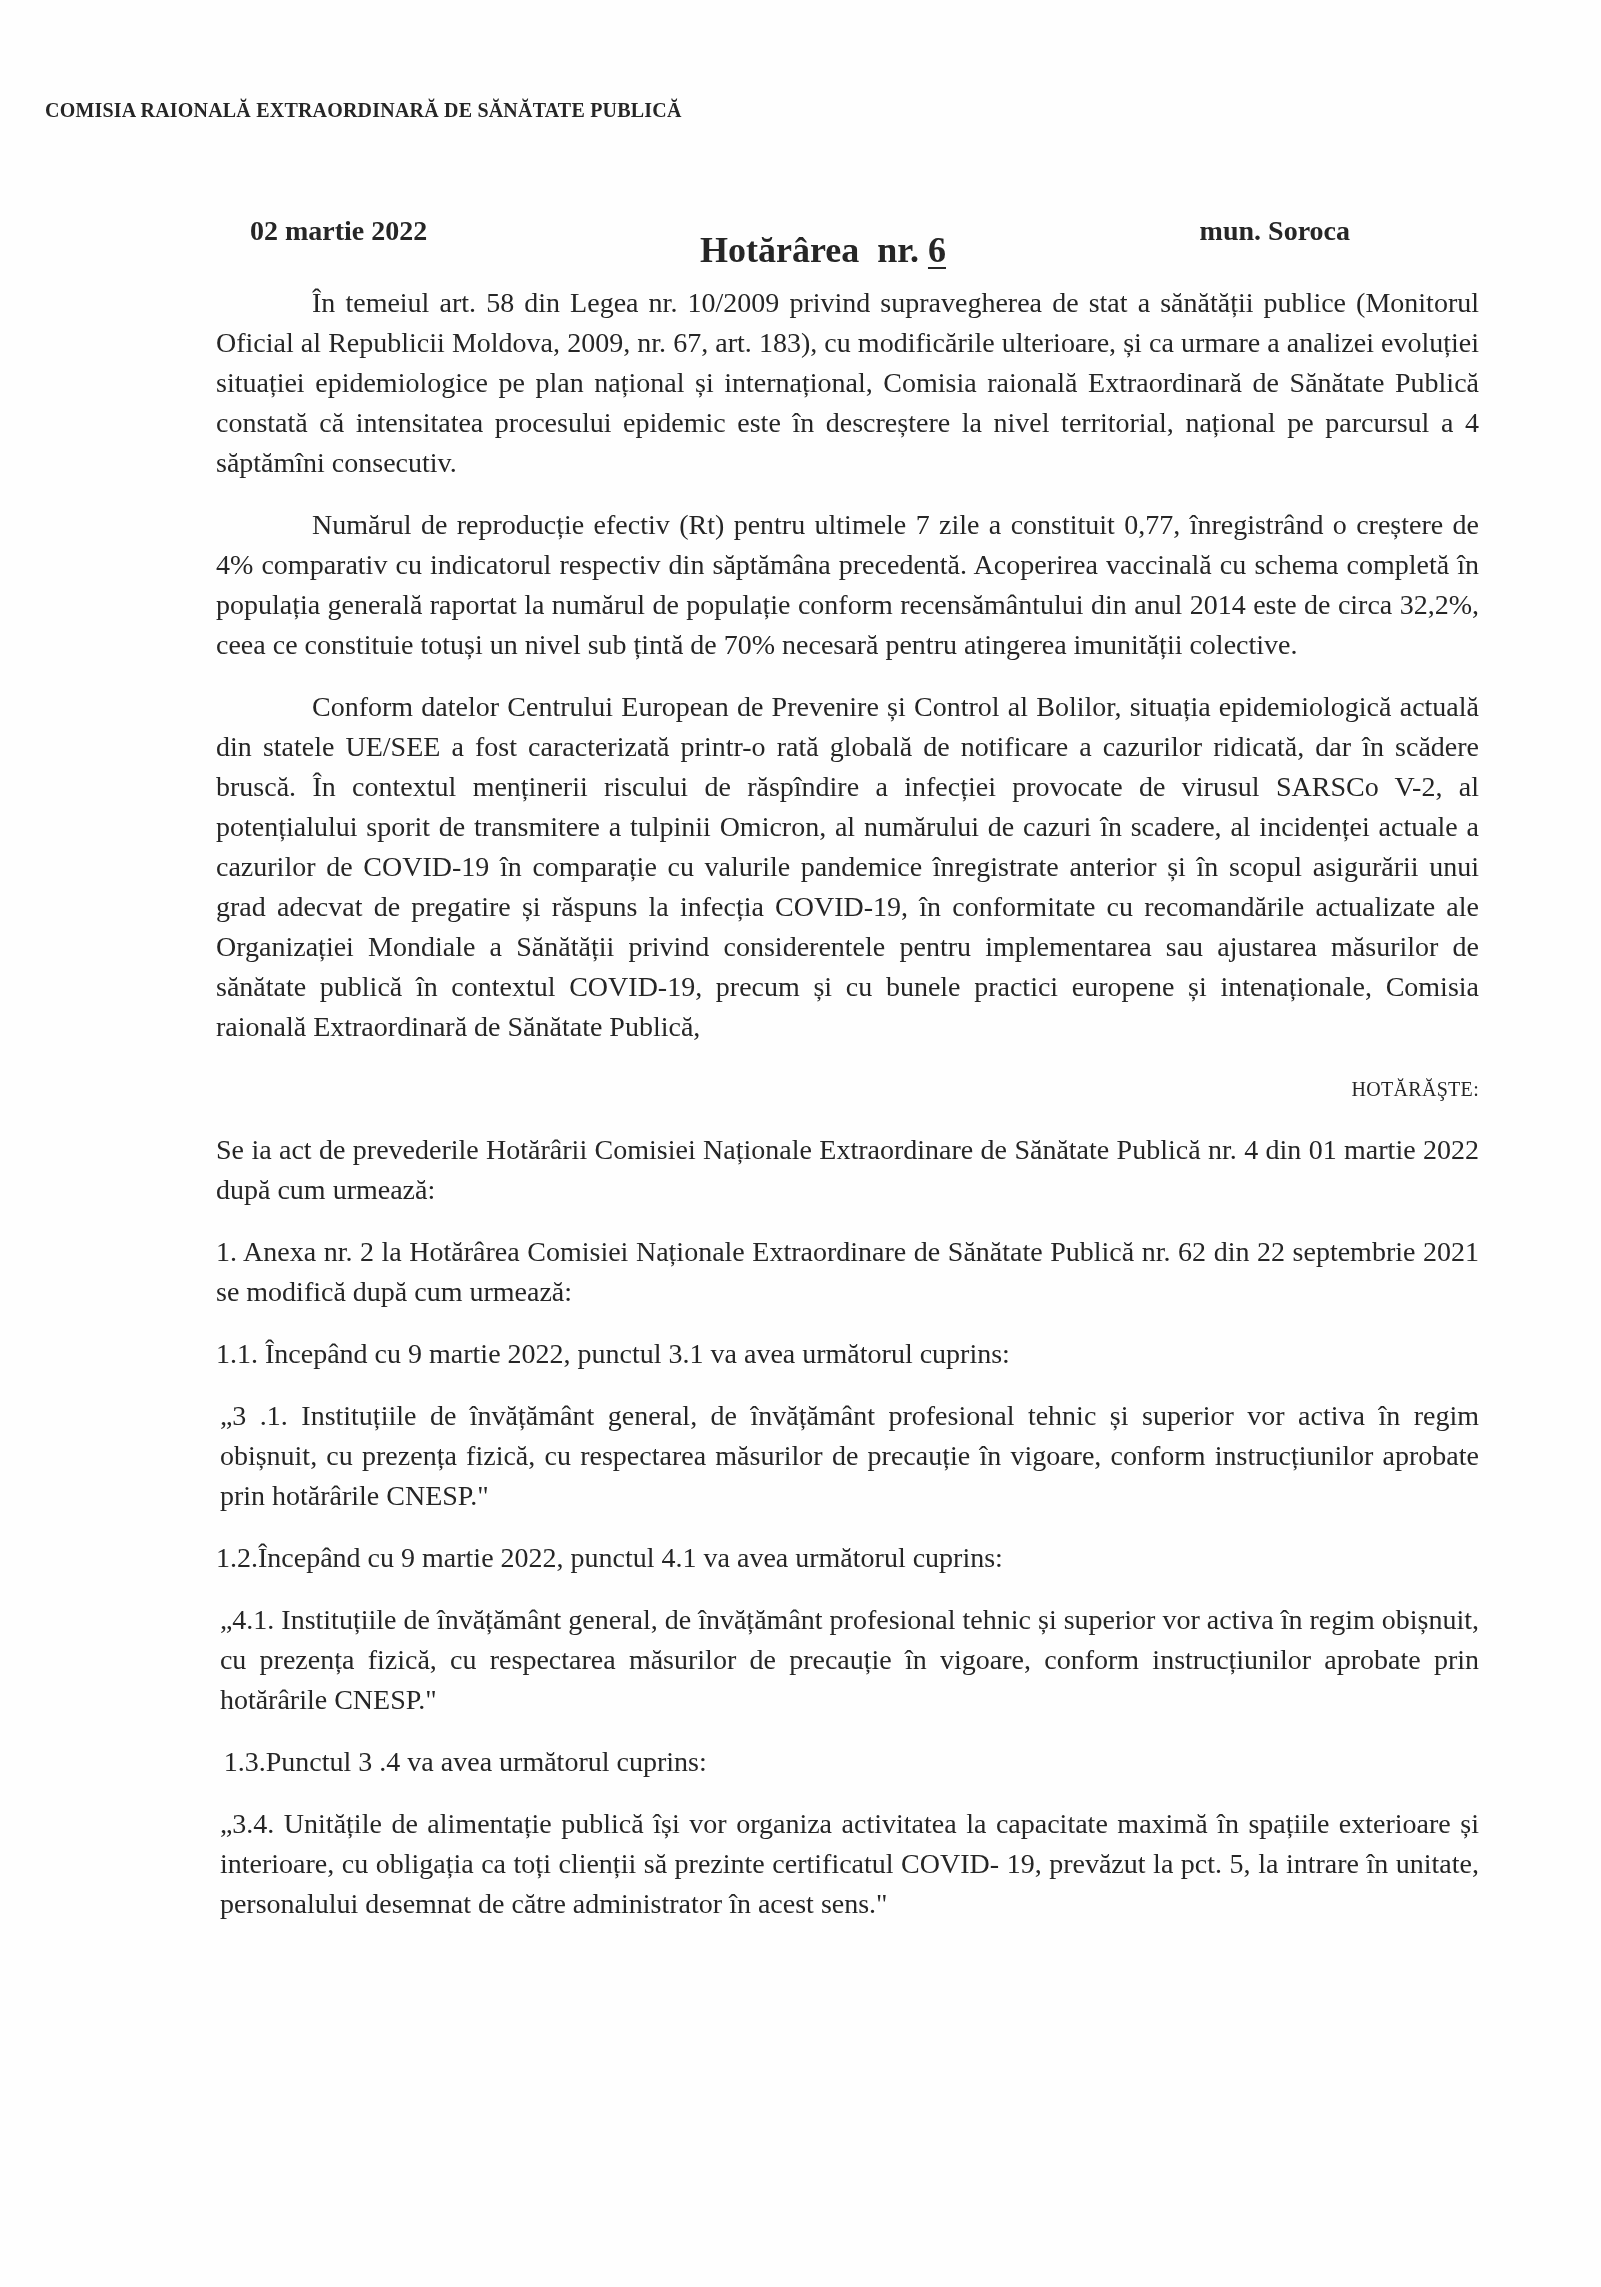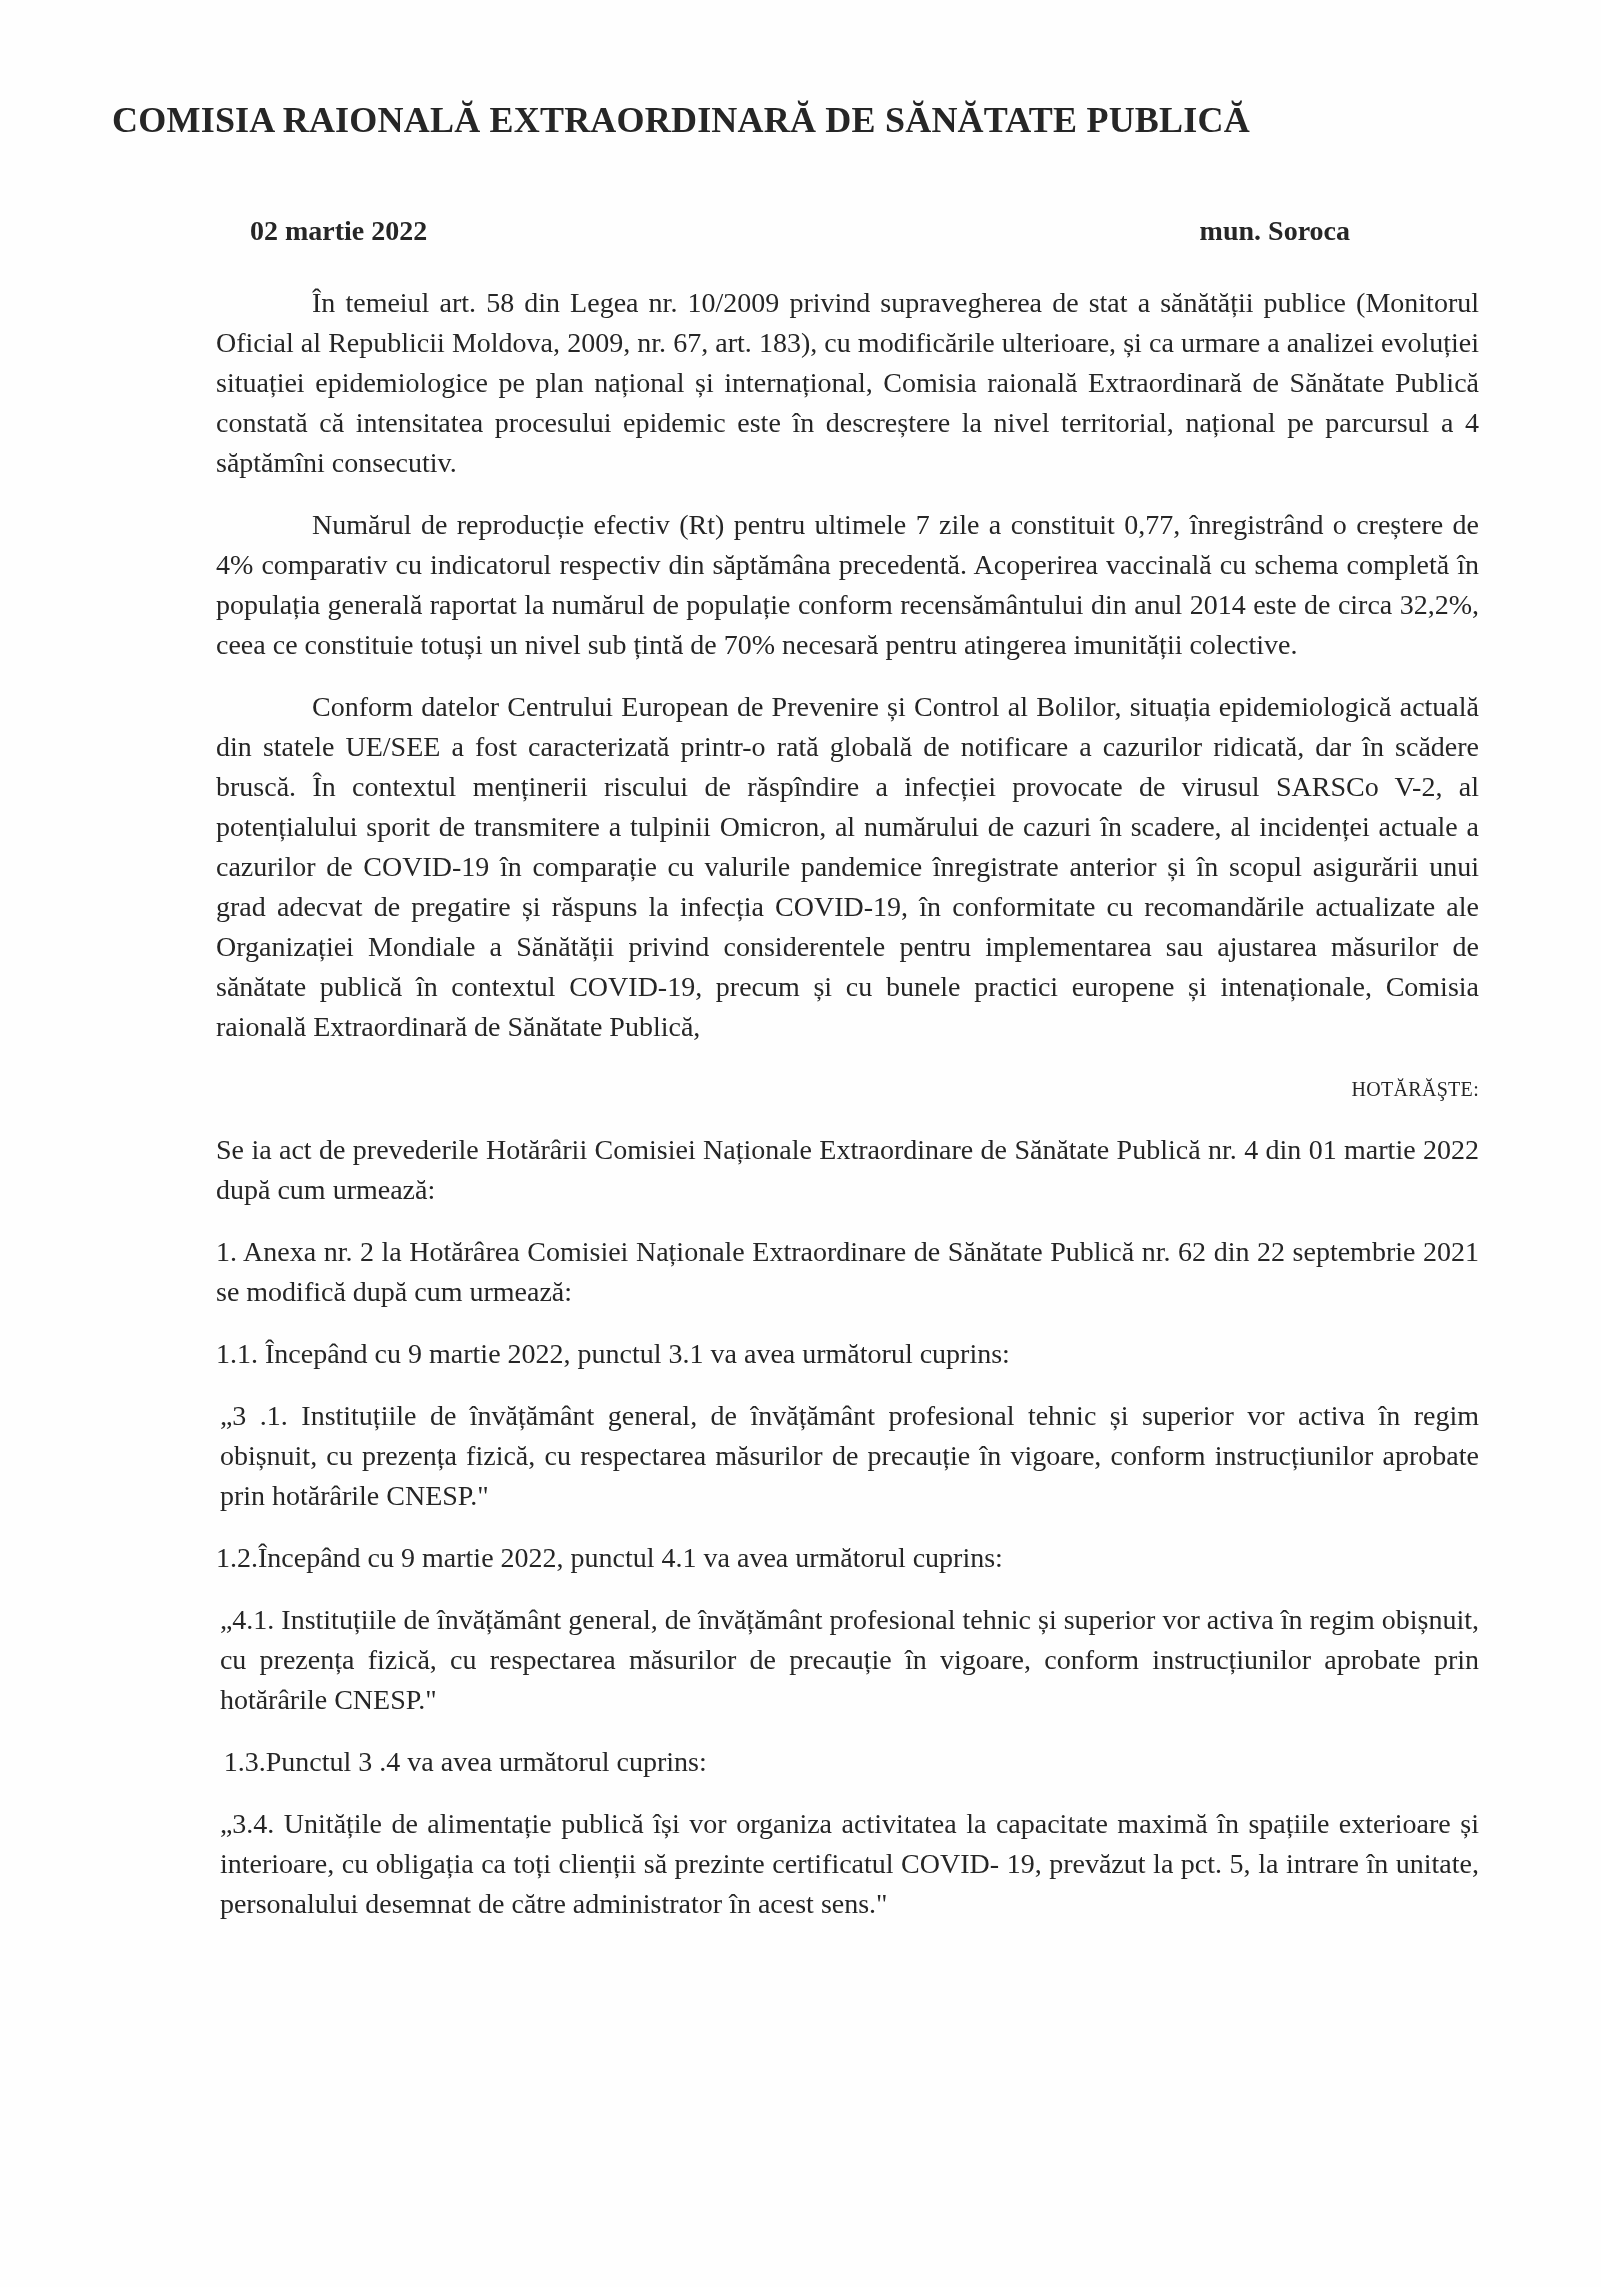--- a/index.html
+++ b/index.html
@@ -21,23 +21,23 @@
       top: 0;
       width: 1601px;
       height: 2287px;
       background: #fefefe;
     }
     .header-title {
       position: absolute;
       top: 99px;
       left: 0;
       width: 1317px;
-      text-align: center;
+      text-align: left;
       font-weight: bold;
-      font-size: 36px;
+      font-size: 20px;
       letter-spacing: 0.2px;
       padding-left: 45px;
       box-sizing: border-box;
     }
     .date-line {
       position: absolute;
       top: 167px;
       left: 250px;
       width: 1100px;
       display: flex;
@@ -96,20 +96,21 @@
 
 <div class="page">
 
   <div class="header-title">COMISIA RAIONALĂ EXTRAORDINARĂ DE SĂNĂTATE PUBLICĂ</div>
 
   <div class="date-line">
     <span>02 martie 2022</span>
     <span>mun. Soroca</span>
   </div>
 
+  <div class="decision-title"><span style="white-space:pre">Hotărârea  nr. </span><span class="num">6</span></div>
 
   <div class="body-text">
     <p class="indent">În temeiul art. 58 din Legea nr. 10/2009 privind supravegherea de stat a sănătății publice (Monitorul Oficial al Republicii Moldova, 2009, nr. 67, art. 183), cu modificările ulterioare, și ca urmare a analizei evoluției situației epidemiologice pe plan național și internațional, Comisia raională Extraordinară de Sănătate Publică constată că intensitatea procesului epidemic este în descreștere la nivel  territorial, național pe parcursul a 4 săptămîni consecutiv.</p>
     <p class="indent">Numărul de reproducție efectiv (Rt) pentru ultimele 7 zile a constituit 0,77, înregistrând o creștere de 4% comparativ cu indicatorul respectiv din săptămâna precedentă. Acoperirea vaccinală cu schema completă în populația generală raportat la numărul de populație conform recensământului din anul 2014 este de circa 32,2%, ceea ce constituie totuși un nivel sub țintă de 70% necesară pentru atingerea imunității colective.</p>
     <p class="indent">Conform datelor Centrului European de Prevenire și Control al Bolilor, situația epidemiologică actuală din statele UE/SEE a fost caracterizată printr-o rată globală de notificare a cazurilor ridicată, dar în scădere bruscă. În contextul menținerii riscului de răspîndire a infecției provocate de virusul SARSCo V-2, al potențialului sporit de transmitere a tulpinii Omicron, al numărului de cazuri în scadere, al incidenței actuale a cazurilor de COVID-19 în comparație cu valurile pandemice înregistrate anterior și în scopul asigurării unui grad adecvat de pregatire și răspuns la infecția COVID-19, în conformitate cu recomandările actualizate ale Organizației Mondiale a Sănătății privind considerentele pentru implementarea sau ajustarea măsurilor de sănătate publică în contextul COVID-19, precum și cu bunele practici europene și intenaționale, Comisia raională Extraordinară de Sănătate Publică,</p>
 
     <div class="section-heading">HOTĂRĂŞTE:</div>
 
     <p>Se ia act de prevederile Hotărârii Comisiei Naționale Extraordinare de Sănătate Publică nr. 4 din 01 martie 2022 după cum urmează:</p>
     <p>1. Anexa nr. 2 la Hotărârea Comisiei Naționale Extraordinare de Sănătate Publică nr. 62 din 22 septembrie 2021 se modifică după cum urmează:</p>

